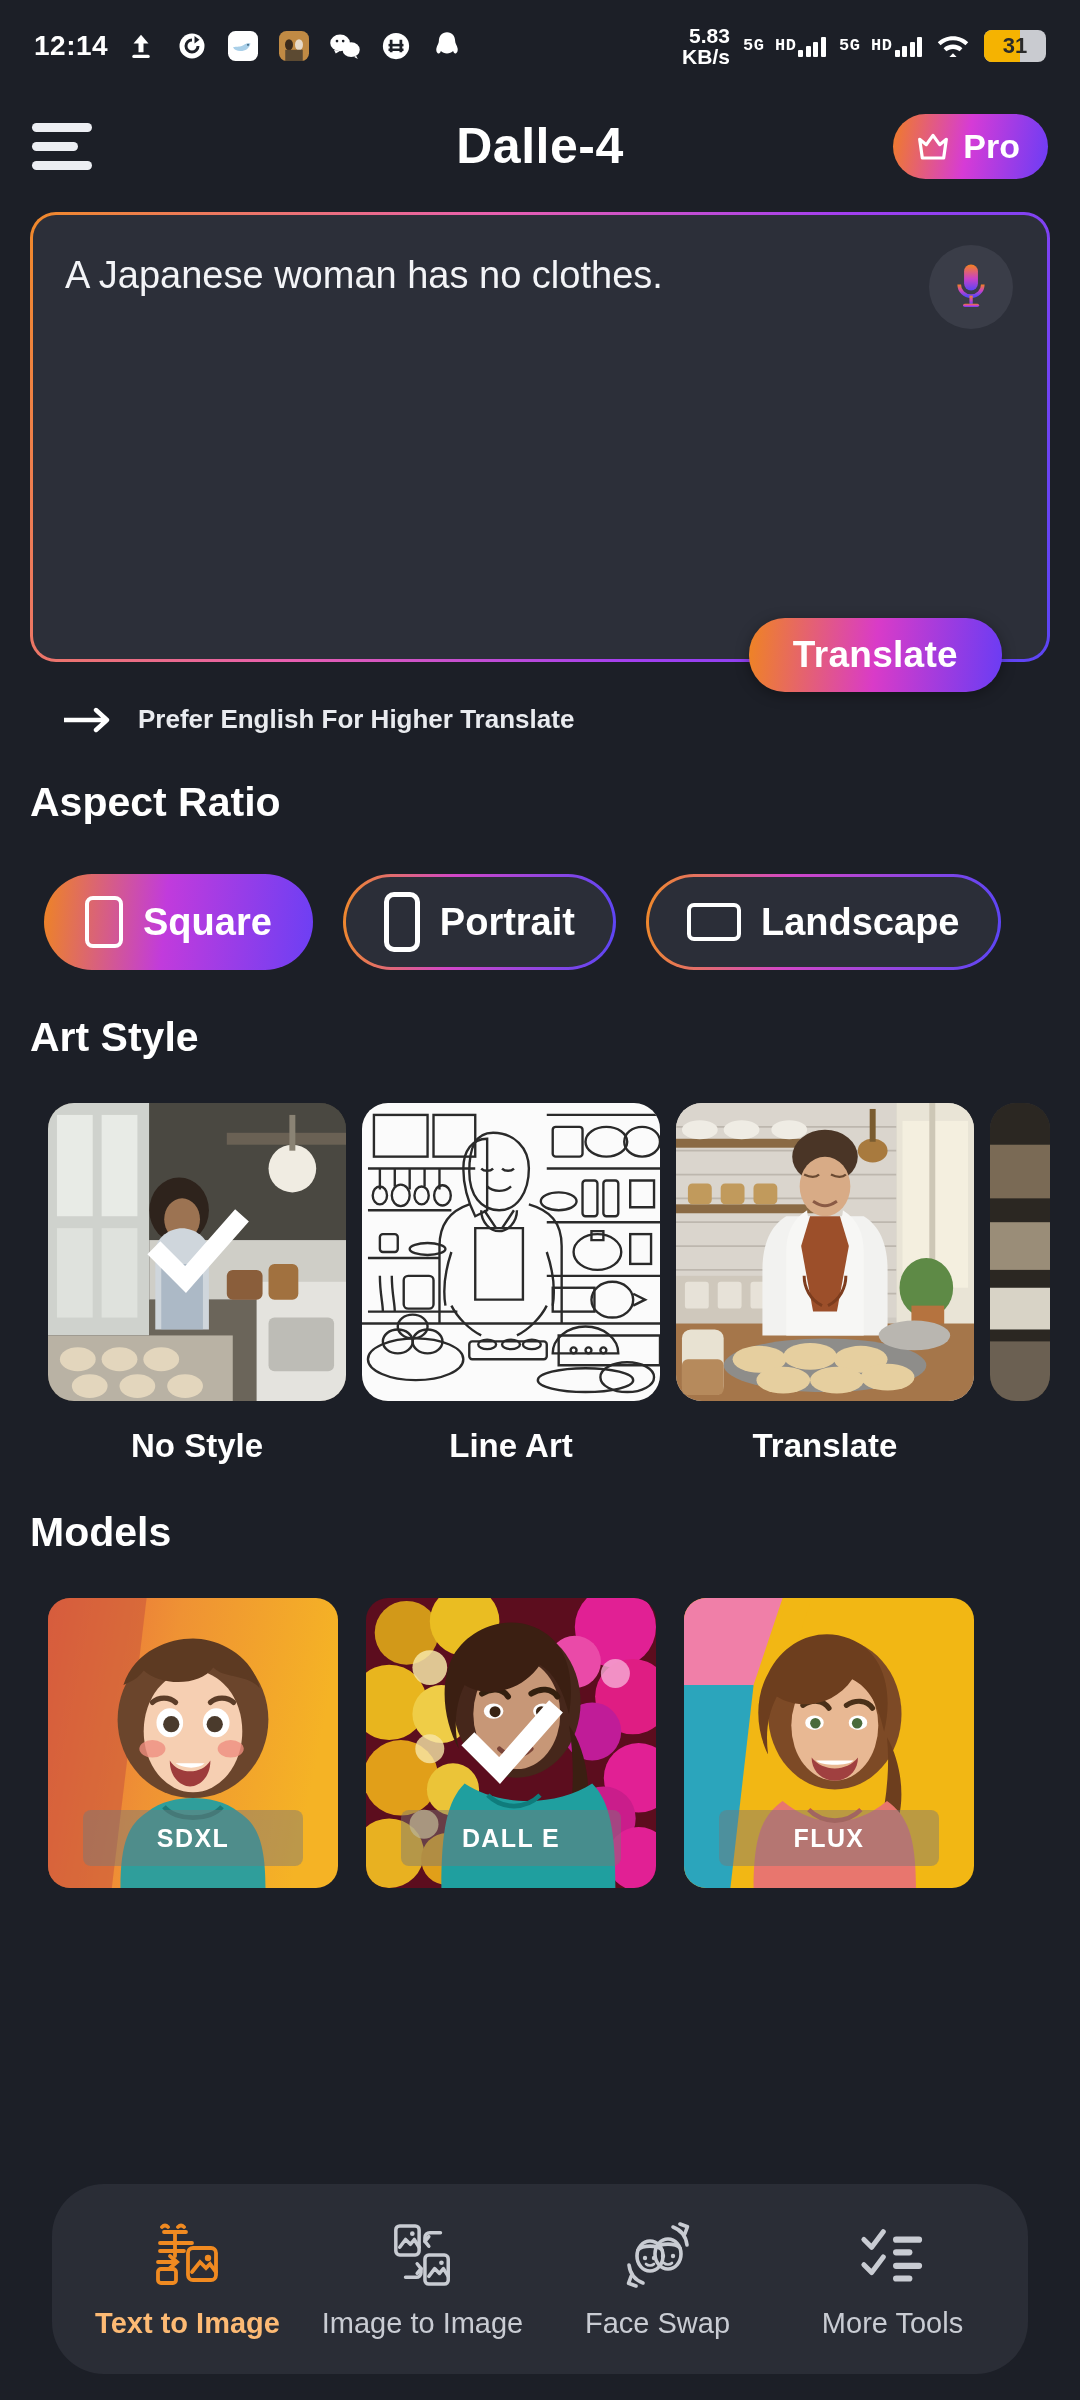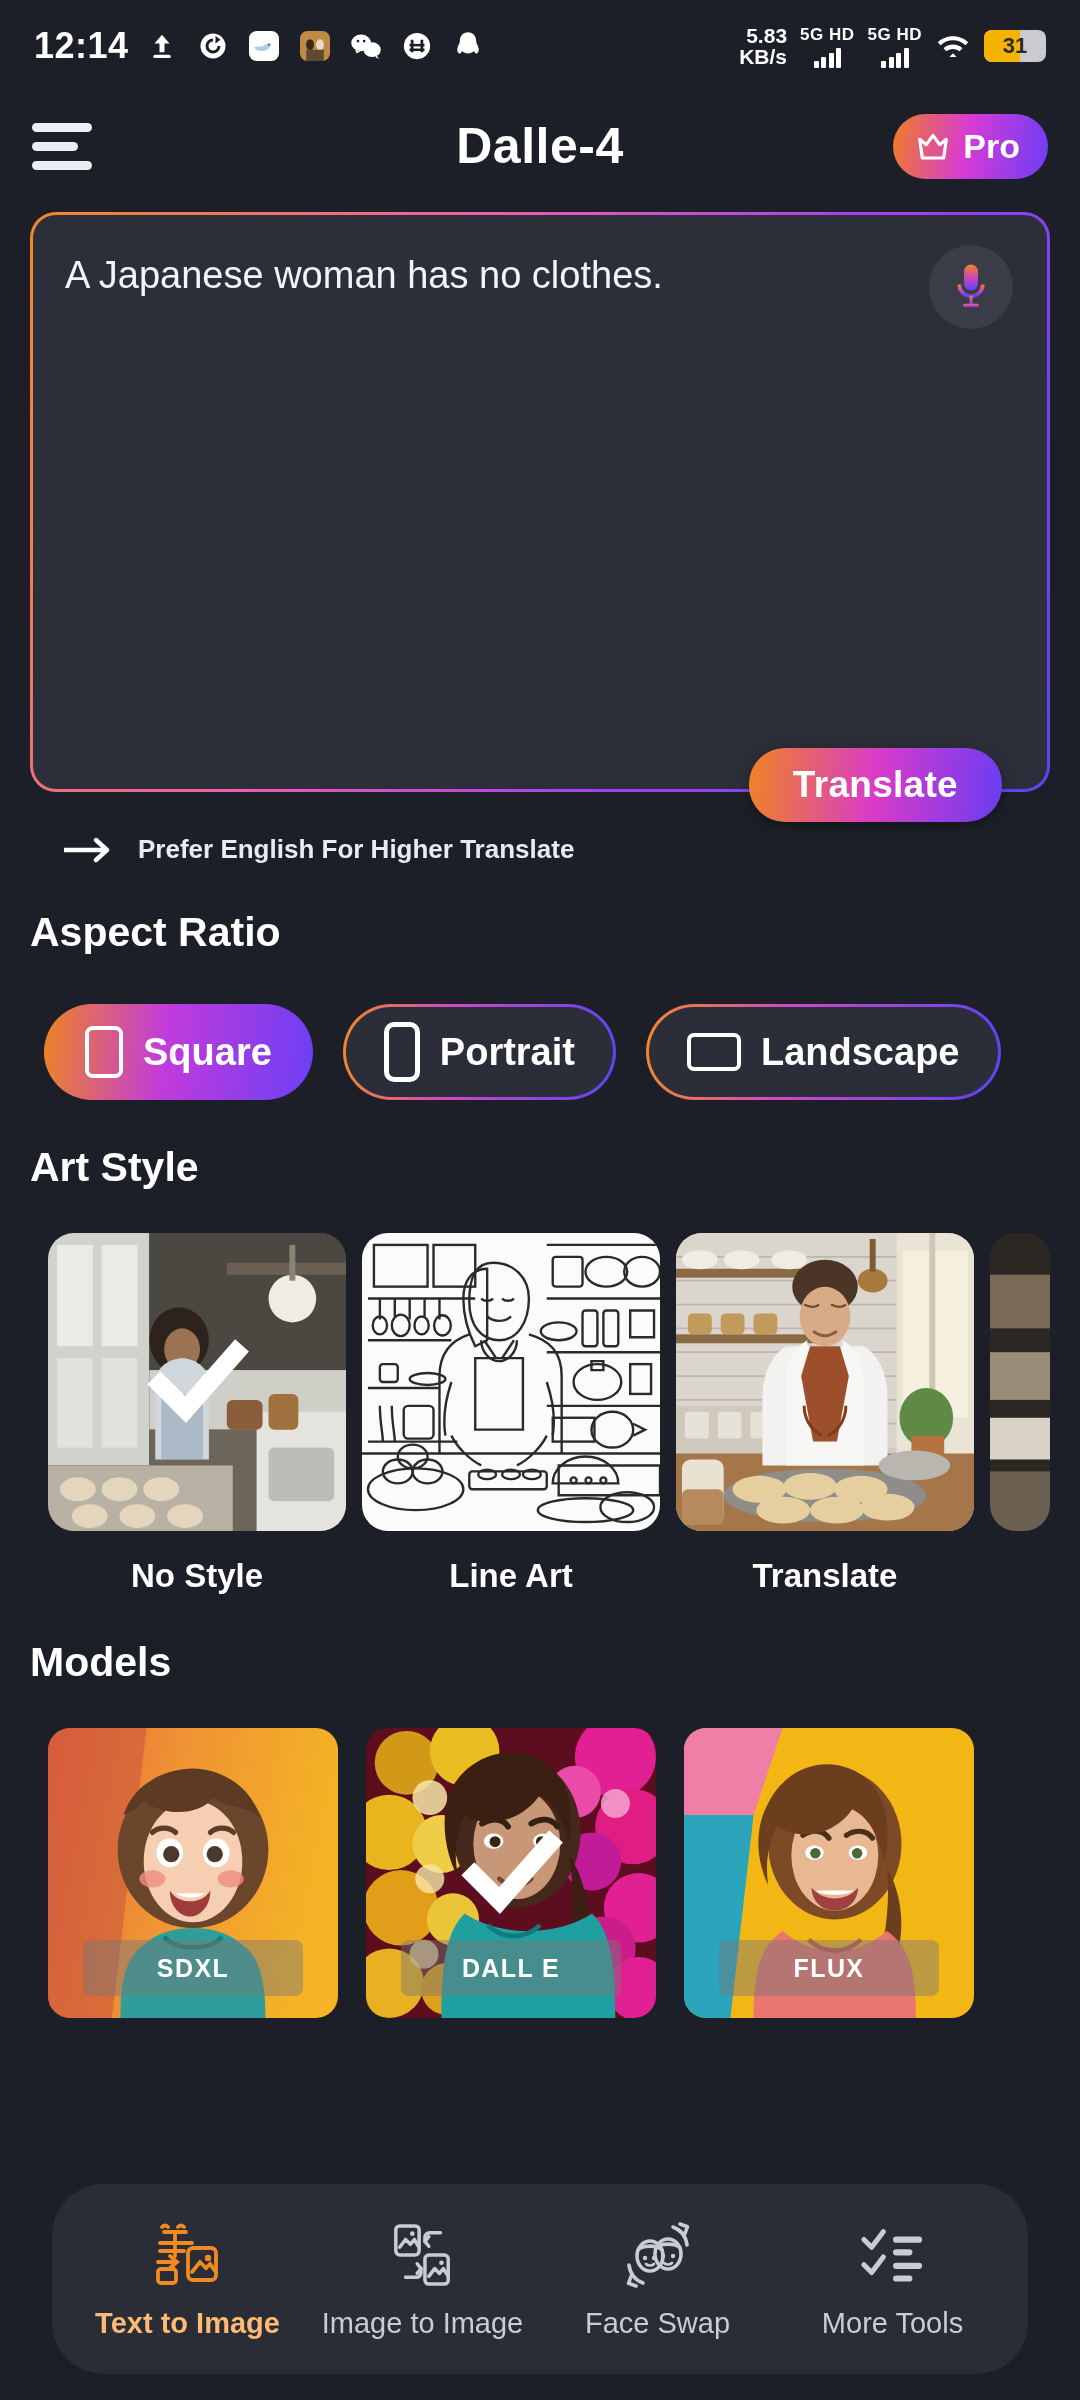--- a/index.html
+++ b/index.html
@@ -10,27 +10,27 @@
     overflow: hidden;
   }
   .screen { position: relative; width: 1080px; height: 2400px; background: #1c1f27; }
 
   
   .statusbar {
     height: 92px; display: flex; align-items: center;
     padding: 0 34px; color: #fff;
   }
   .sb-left { display: flex; align-items: center; gap: 15px; }
-  .sb-time { font-size: 36px; font-weight: 700; letter-spacing: .5px; }
+  .sb-time { font-size: 28px; font-weight: 700; letter-spacing: .5px; }
   .sb-ico { width: 36px; height: 36px; display: flex; align-items: center; justify-content: center; }
   .sb-ico svg { display: block; }
   .sb-spacer { flex: 1; }
   .sb-right { display: flex; align-items: center; gap: 13px; }
   .sb-net { font-size: 21px; font-weight: 700; line-height: 1.02; text-align: right; }
-  .sig-group { display: flex; flex-direction: column; align-items: center; gap: 2px; }
+  .sig-group { display: flex; gap: 2px; font-family: Liberation Mono, monospace; }
   .sig-label { font-size: 17px; font-weight: 700; letter-spacing: .5px; }
   .sig-bars { display: flex; align-items: flex-end; gap: 2.5px; height: 21px; }
   .sig-bars i { width: 5px; background: #fff; border-radius: 1px; display: block; }
   .sig-bars i:nth-child(1){height:7px;} .sig-bars i:nth-child(2){height:11px;}
   .sig-bars i:nth-child(3){height:15px;} .sig-bars i:nth-child(4){height:20px;}
   .battery {
     position: relative; width: 62px; height: 32px; border-radius: 8px;
     background: #c9cbd0; display: flex; align-items: center; overflow: hidden;
   }
   .battery::after {
@@ -56,21 +56,21 @@
     margin-left:auto; display:flex; align-items:center; gap:12px;
     padding: 13px 28px 13px 22px; border-radius: 40px;
     background: linear-gradient(100deg,#f07d26 0%,#d63bd6 48%,#6b3df5 100%);
     color:#fff; font-size:34px; font-weight:700; z-index:2;
   }
   .crown { width:36px; height:32px; }
 
   
   .prompt-wrap { margin: 12px 30px 0; position: relative; }
   .prompt-box {
-    position:relative; height: 580px; border-radius: 26px;
+    position:relative; height: 450px; border-radius: 26px;
     padding: 3px;
     background: linear-gradient(115deg,#f0892a 0%,#e85fb0 38%,#a33ff0 66%,#5b45f5 100%);
   }
   .prompt-inner {
     width:100%; height:100%; border-radius: 23px; background:#2c2f39;
     padding: 36px 130px 36px 32px; position: relative;
   }
   .prompt-text { font-size: 38px; color:#f3f4f7; line-height:1.3; }
   .mic-btn {
     position:absolute; right: 34px; top: 30px;

